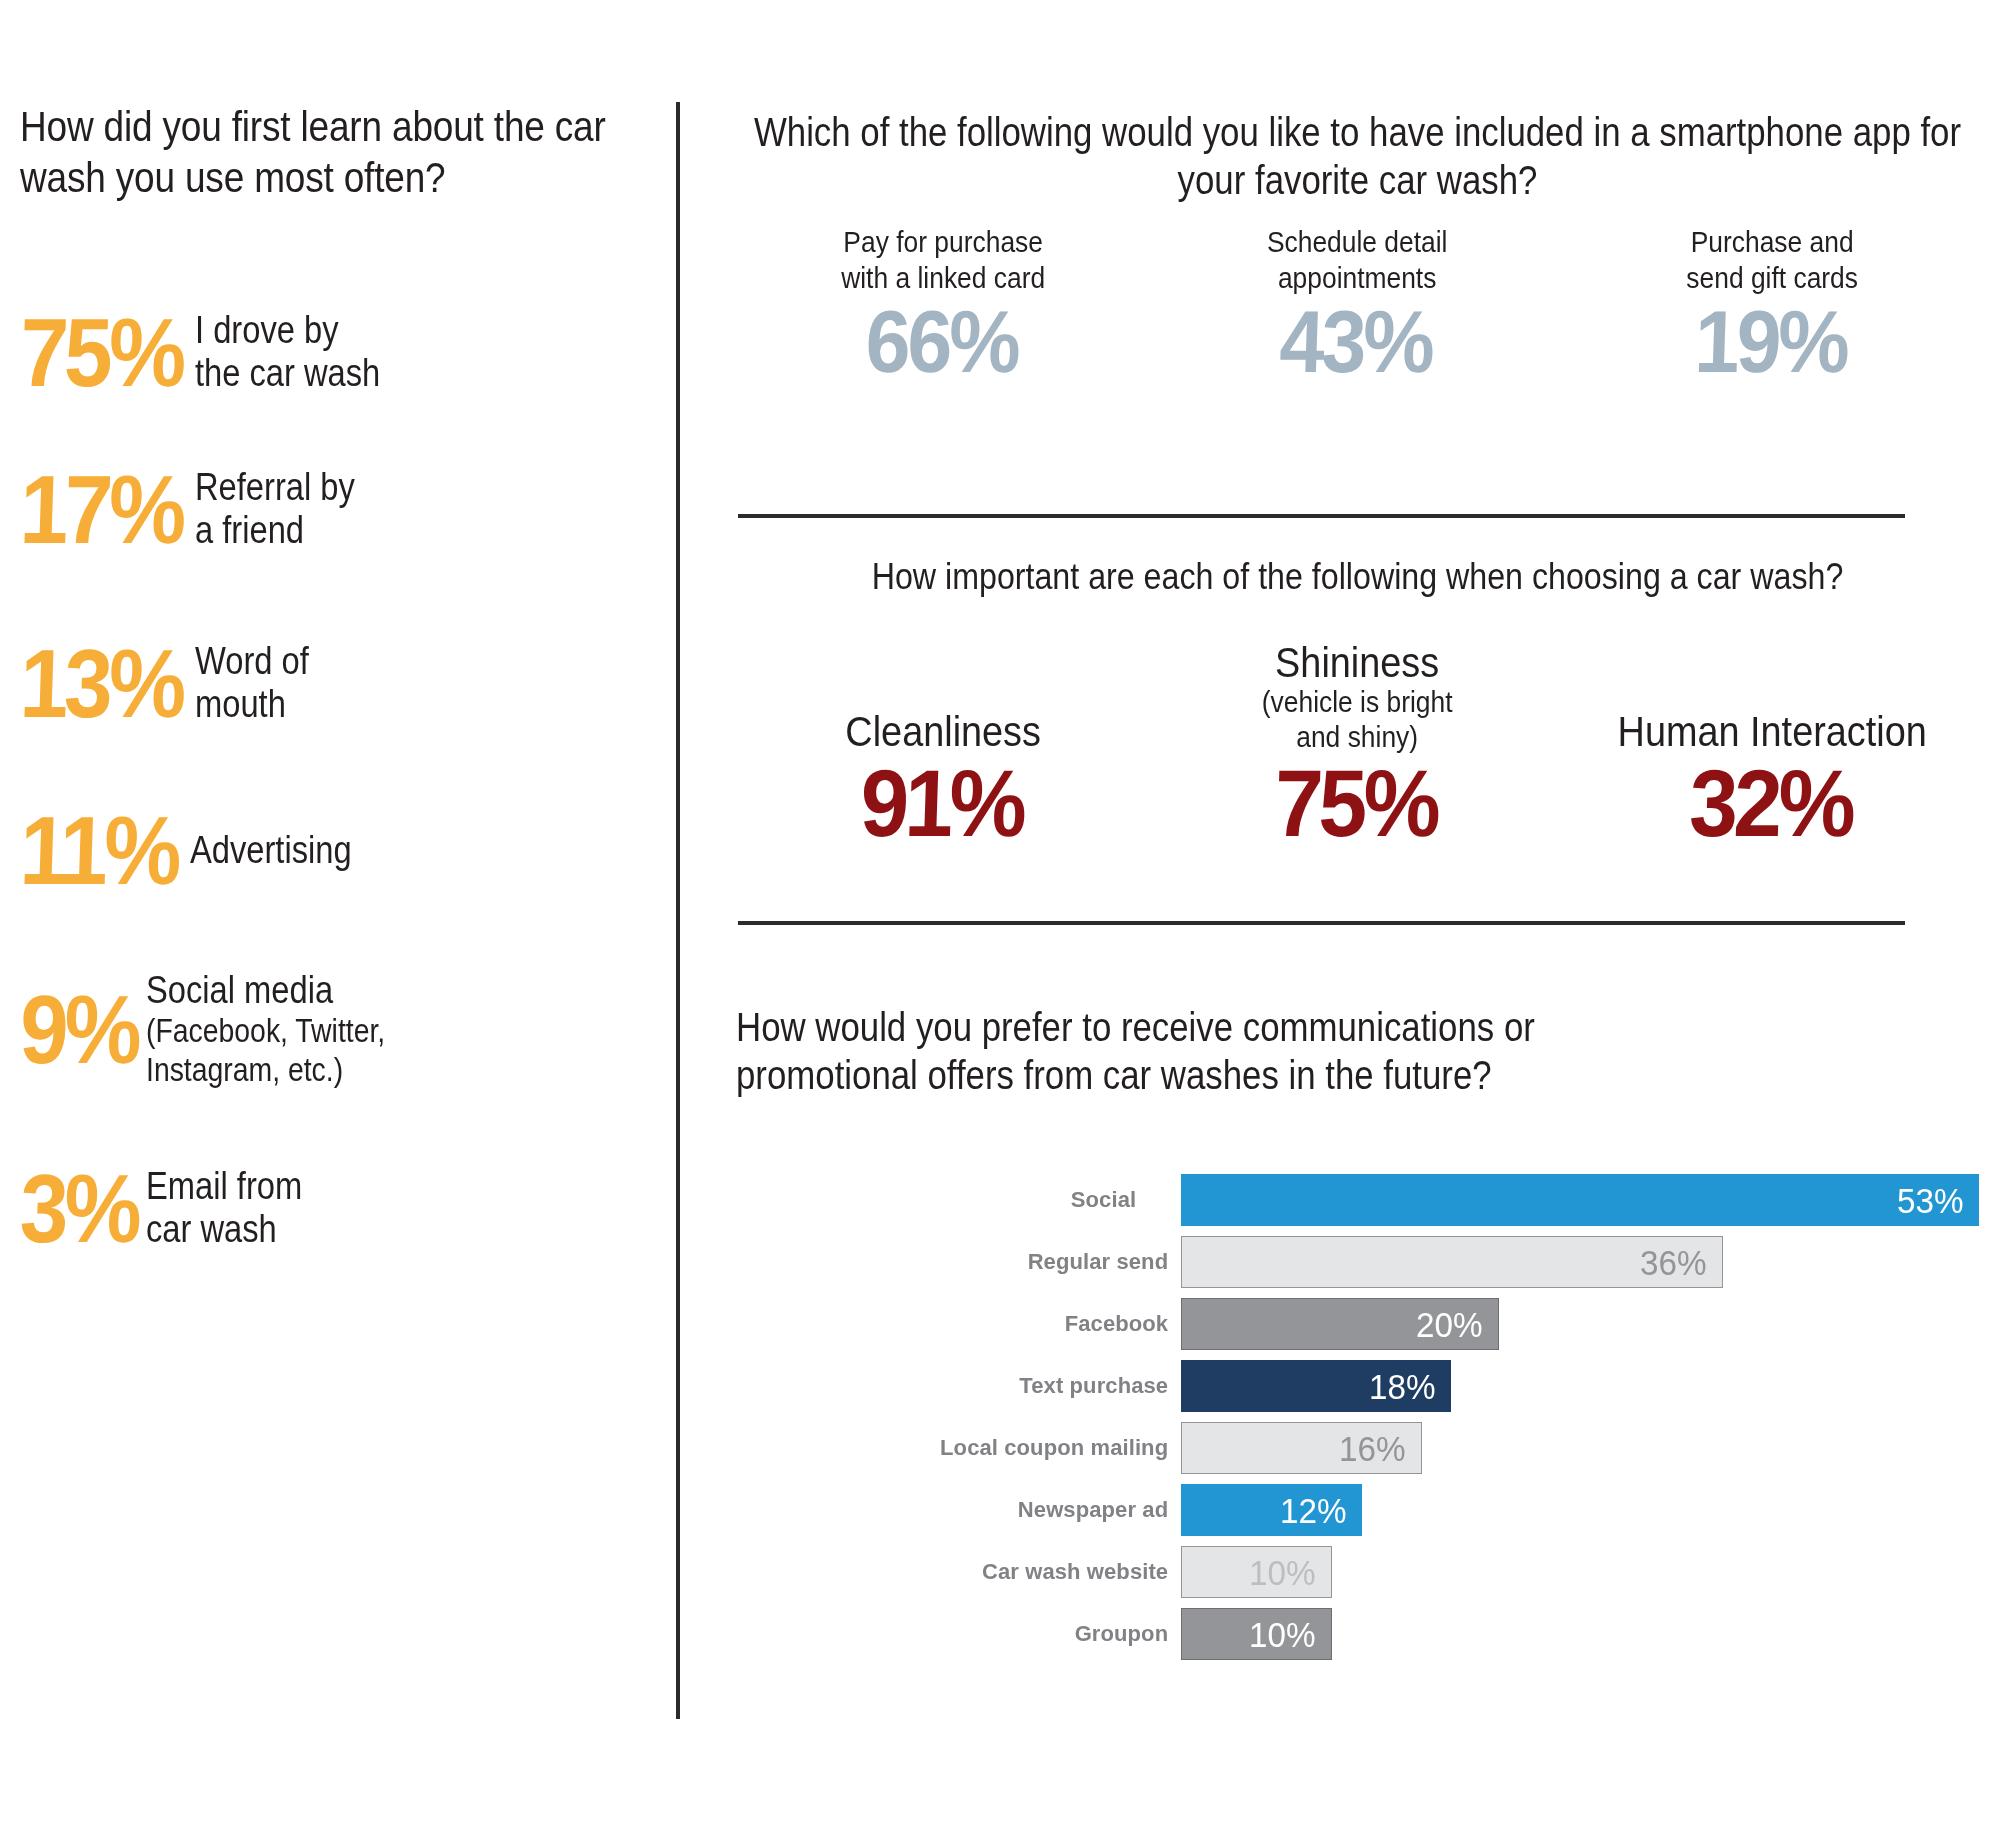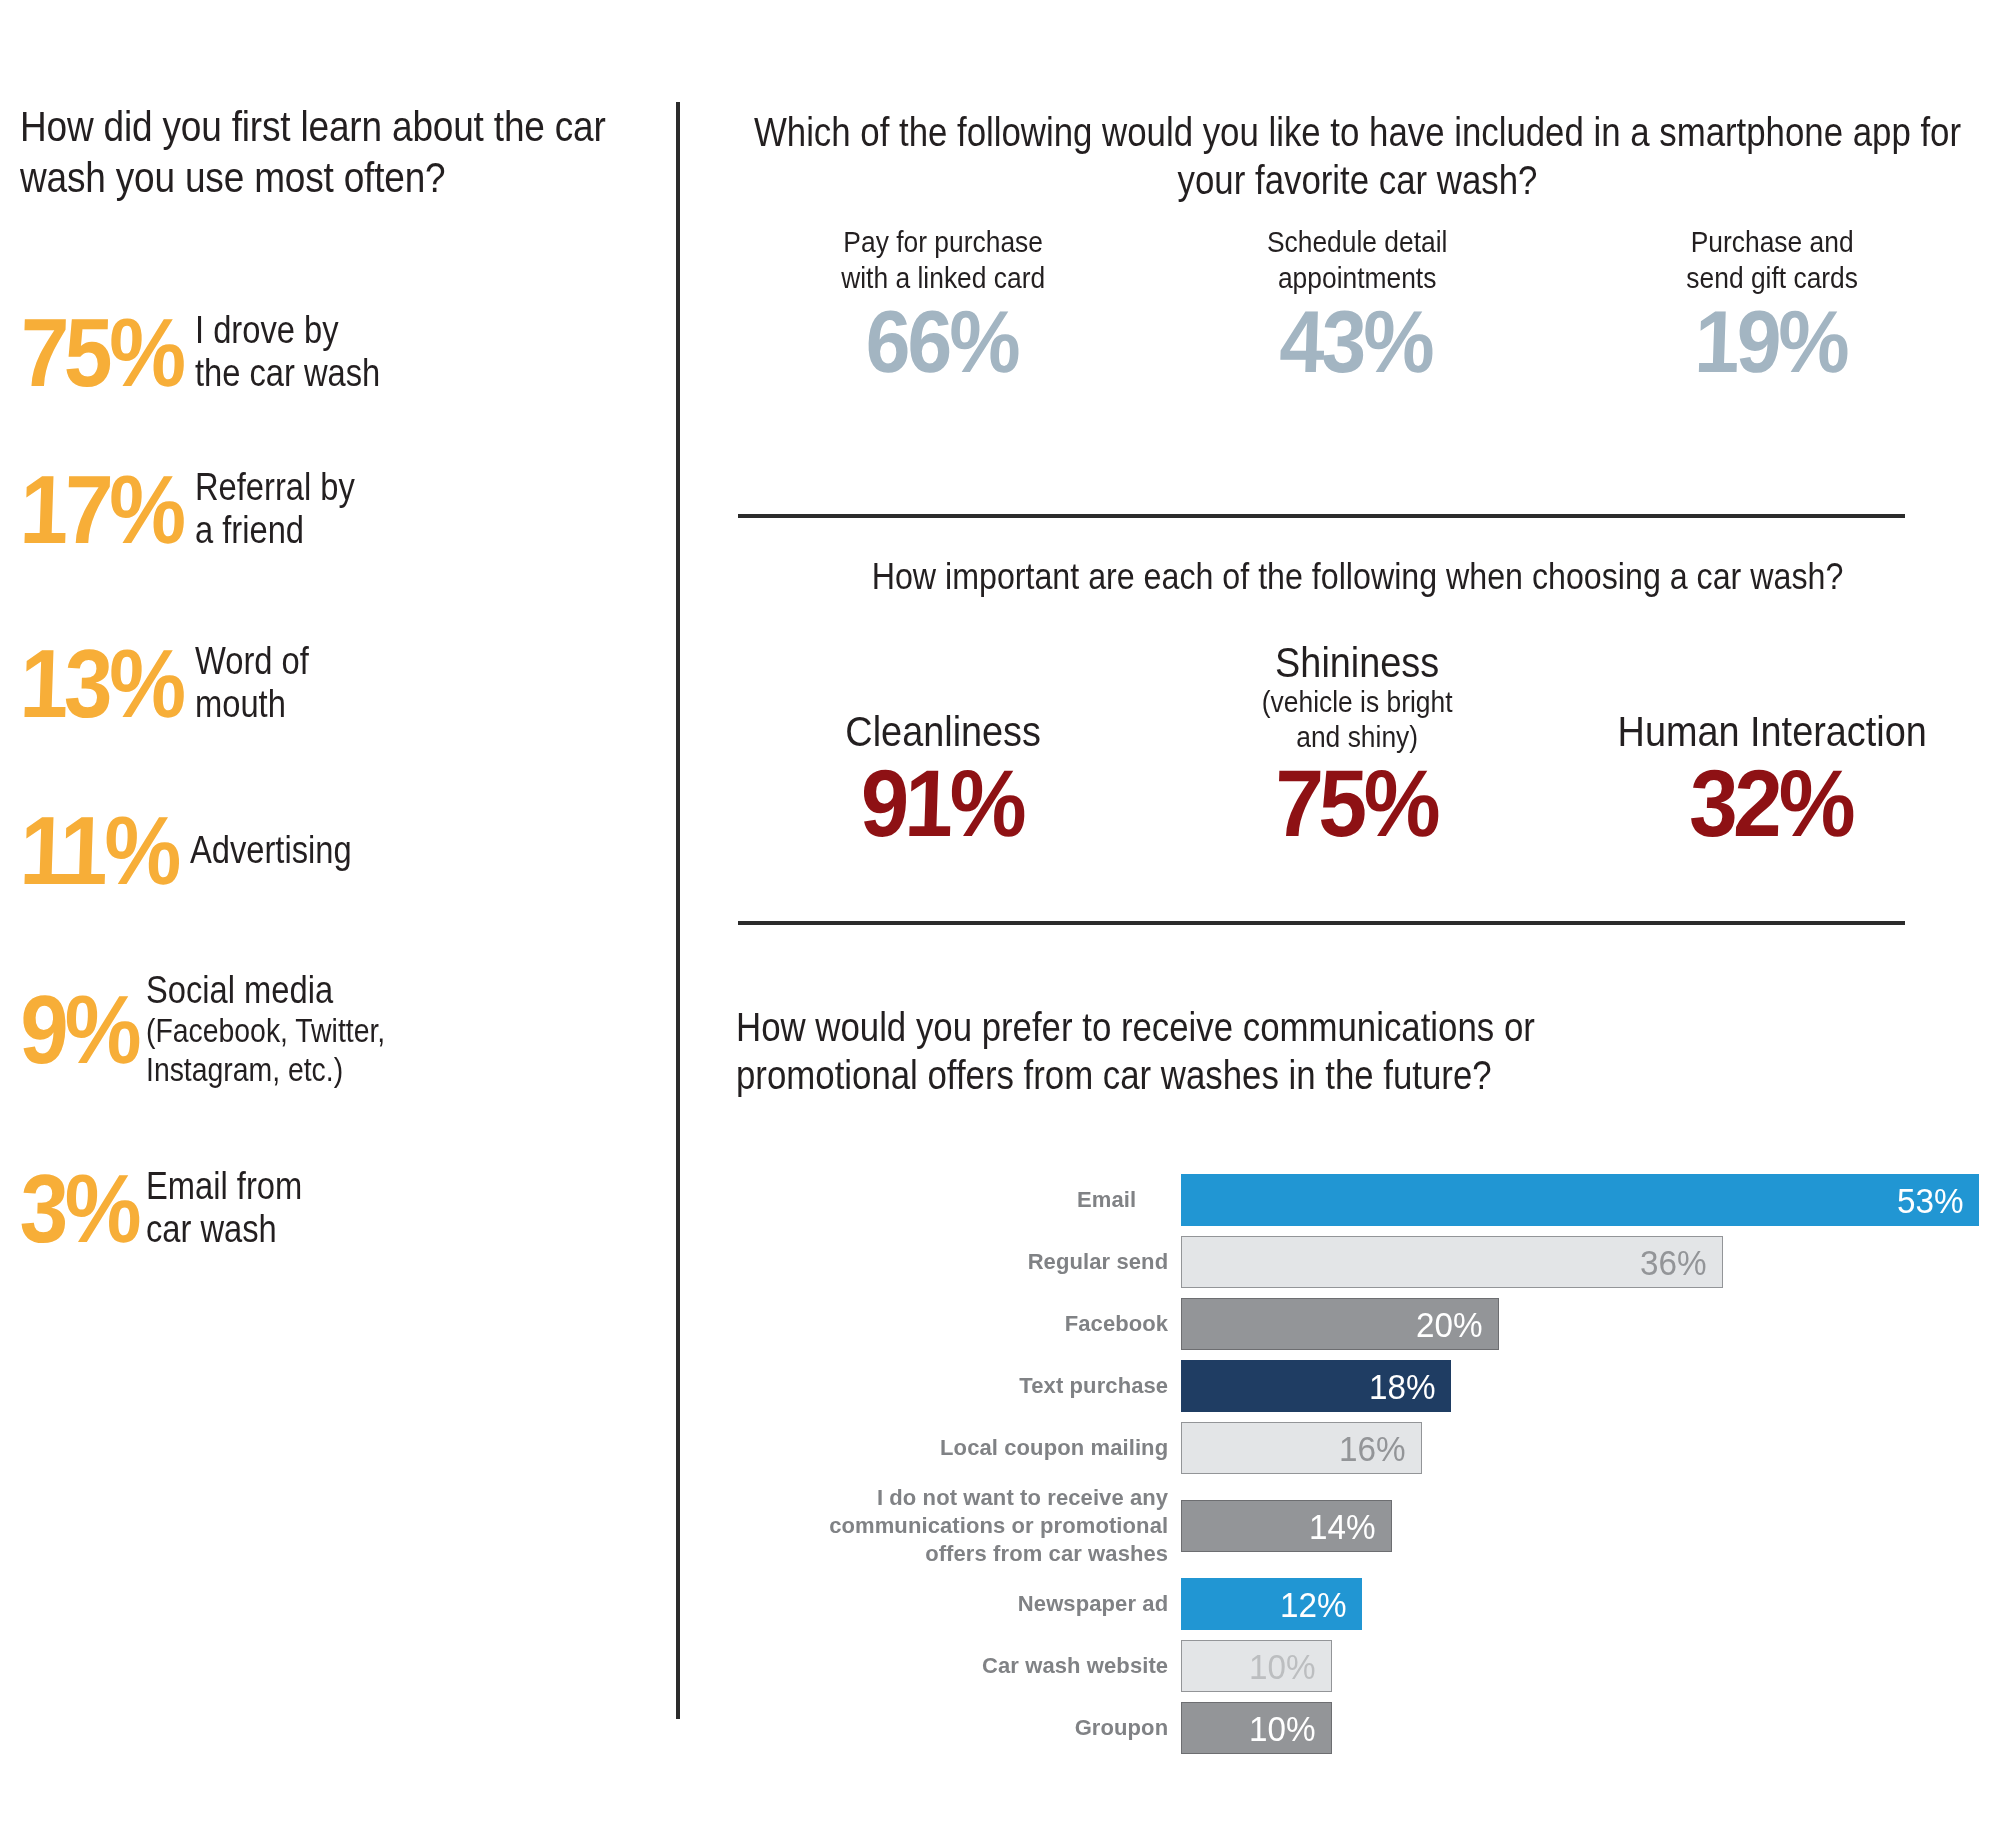--- a/index.html
+++ b/index.html
@@ -342,21 +342,21 @@
 
   <div class="hrule" id="hrule-2"></div>
 
   <div id="comms-section">
     <div id="comms-title" class="cond">How would you prefer to receive communications or
 promotional offers from car washes in the future?</div>
   </div>
 
   <div id="bar-chart">
       <div class="bar-row">
-        <div class="bar-label cond">Email</div>
+        <div class="bar-label cond">Social</div>
         <div class="bar-track" style="height: 52px; padding-left: 32px;">
           <div class="bar-fill" style="width: 798px; background: rgb(33, 150, 211); height: 52px;">
             <span class="bar-value cond" style="color: rgb(255, 255, 255);">53%</span>
           </div>
         </div>
       </div>
       <div class="bar-row">
         <div class="bar-label cond">Regular send</div>
         <div class="bar-track" style="height: 52px;">
           <div class="bar-fill" style="width: 542px; background: rgb(227, 229, 231); height: 52px; border: 1.8px solid rgb(147, 149, 152);">
@@ -382,30 +382,20 @@
       </div>
       <div class="bar-row">
         <div class="bar-label cond">Local coupon mailing</div>
         <div class="bar-track" style="height: 52px;">
           <div class="bar-fill" style="width: 241px; background: rgb(227, 229, 231); height: 52px; border: 1.8px solid rgb(147, 149, 152);">
             <span class="bar-value cond" style="color: rgb(147, 149, 152);">16%</span>
           </div>
         </div>
       </div>
       <div class="bar-row">
-        <div class="bar-label cond">I do not want to receive any
-communications or promotional
-offers from car washes</div>
-        <div class="bar-track" style="height: 64px;">
-          <div class="bar-fill" style="width: 211px; background: rgb(147, 149, 152); height: 52px; border: 1.8px solid rgb(109, 110, 113); margin-top: 6px;">
-            <span class="bar-value cond" style="color: rgb(255, 255, 255);">14%</span>
-          </div>
-        </div>
-      </div>
-      <div class="bar-row">
         <div class="bar-label cond">Newspaper ad</div>
         <div class="bar-track" style="height: 52px;">
           <div class="bar-fill" style="width: 181px; background: rgb(33, 150, 211); height: 52px;">
             <span class="bar-value cond" style="color: rgb(255, 255, 255);">12%</span>
           </div>
         </div>
       </div>
       <div class="bar-row">
         <div class="bar-label cond">Car wash website</div>
         <div class="bar-track" style="height: 52px;">

